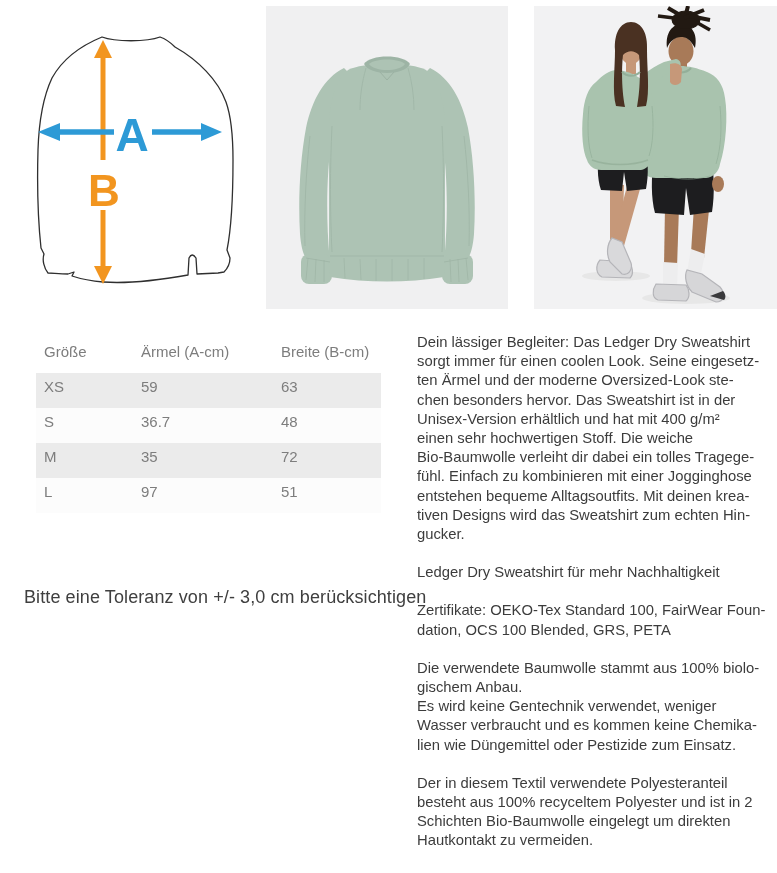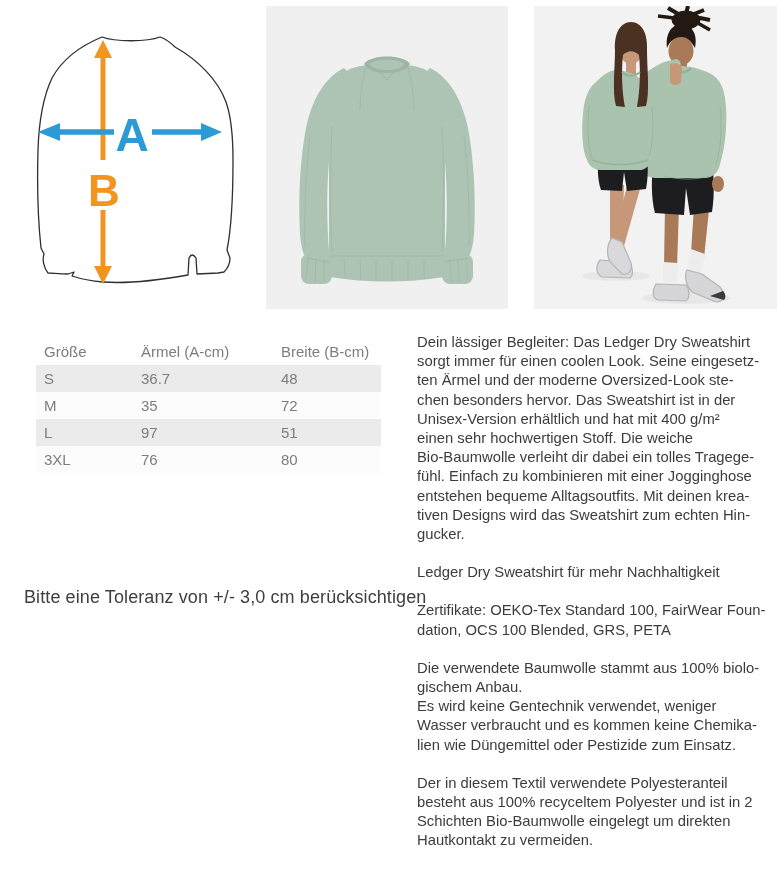--- a/index.html
+++ b/index.html
@@ -17,21 +17,21 @@
 
   
   #size-table{
     position:absolute;left:36px;top:338px;width:345px;
     border-collapse:collapse;table-layout:fixed;
   }
   #size-table col.c1{width:97px;}
   #size-table col.c2{width:140px;}
   #size-table col.c3{width:108px;}
   #size-table th,#size-table td{
-    height:27px;padding:0 0 0 8px;text-align:left;vertical-align:middle;
+    height:27px;padding:0 0 8px 8px;text-align:left;vertical-align:middle;
     font-size:15px;font-weight:400;color:#7d7d7d;white-space:nowrap;
   }
   #size-table thead th{background:#ffffff;}
   #size-table tbody tr:nth-child(odd) td{background:#ebebeb;}
   #size-table tbody tr:nth-child(even) td{background:#fcfcfc;}
 
   #tolerance-note{
     position:absolute;left:24px;top:587px;
     font-size:18px;color:#3f3f3f;letter-spacing:.1px;
   }
@@ -244,38 +244,38 @@
     </colgroup>
   <thead>
     <tr>
       <th>Größe</th>
       <th>Ärmel (A-cm)</th>
       <th>Breite (B-cm)</th>
     </tr>
   </thead>
   <tbody>
     <tr>
+      <td>XS</td>
+      <td>59</td>
+      <td>63</td>
+    </tr>
+    <tr>
       <td>S</td>
       <td>36.7</td>
       <td>48</td>
     </tr>
     <tr>
       <td>M</td>
       <td>35</td>
       <td>72</td>
     </tr>
     <tr>
       <td>L</td>
       <td>97</td>
       <td>51</td>
-    </tr>
-    <tr>
-      <td>3XL</td>
-      <td>76</td>
-      <td>80</td>
     </tr>
   </tbody>
 </table>
 
 <div id="tolerance-note">Bitte eine Toleranz von +/- 3,0 cm berücksichtigen</div>
 
 <div id="description-col">
   <p>Dein lässiger Begleiter: Das Ledger Dry Sweatshirt
 sorgt immer für einen coolen Look. Seine eingesetz-
 ten Ärmel und der moderne Oversized-Look ste-

